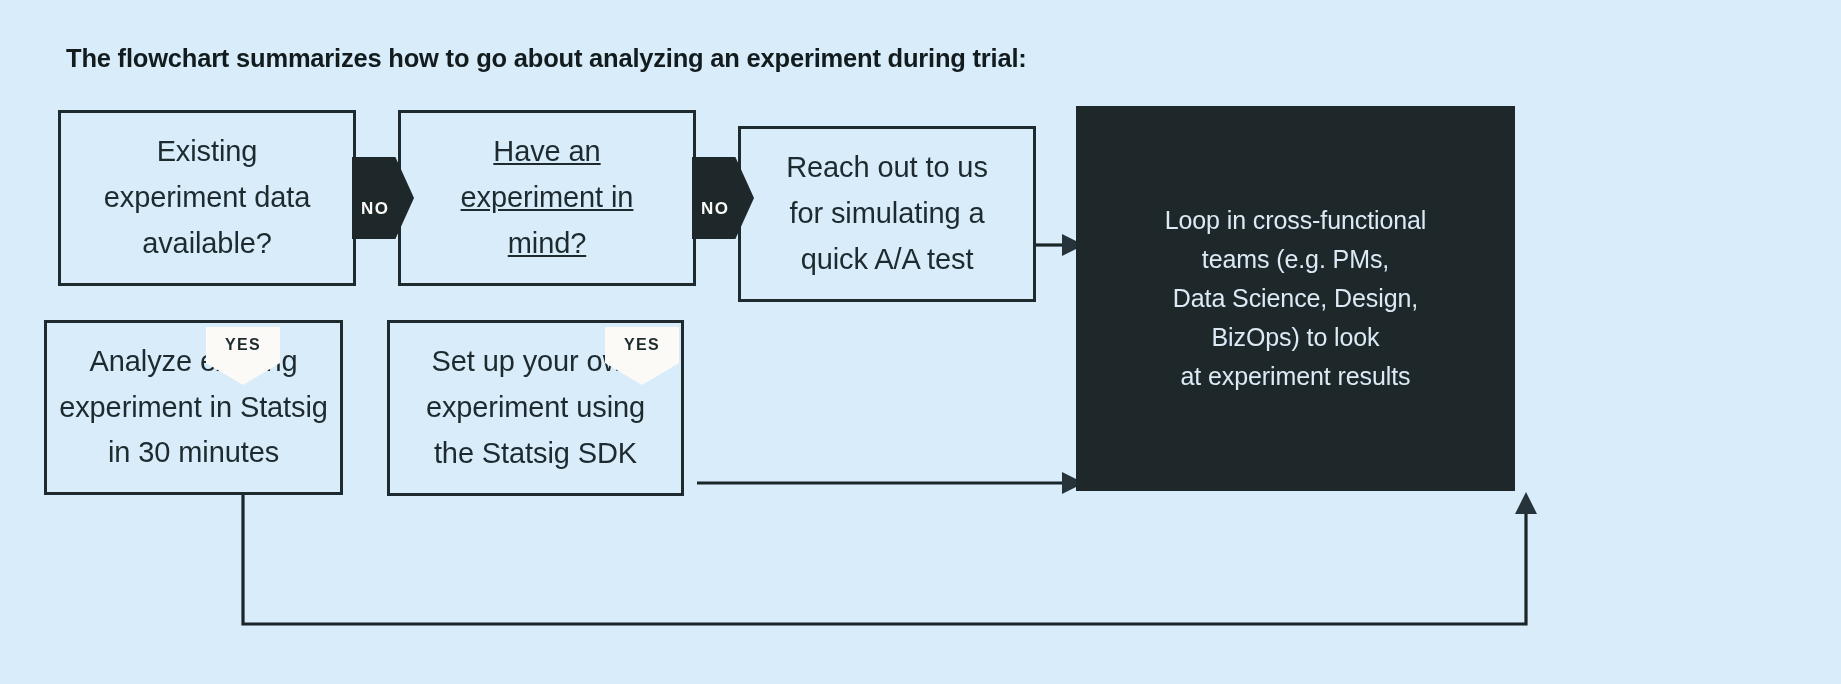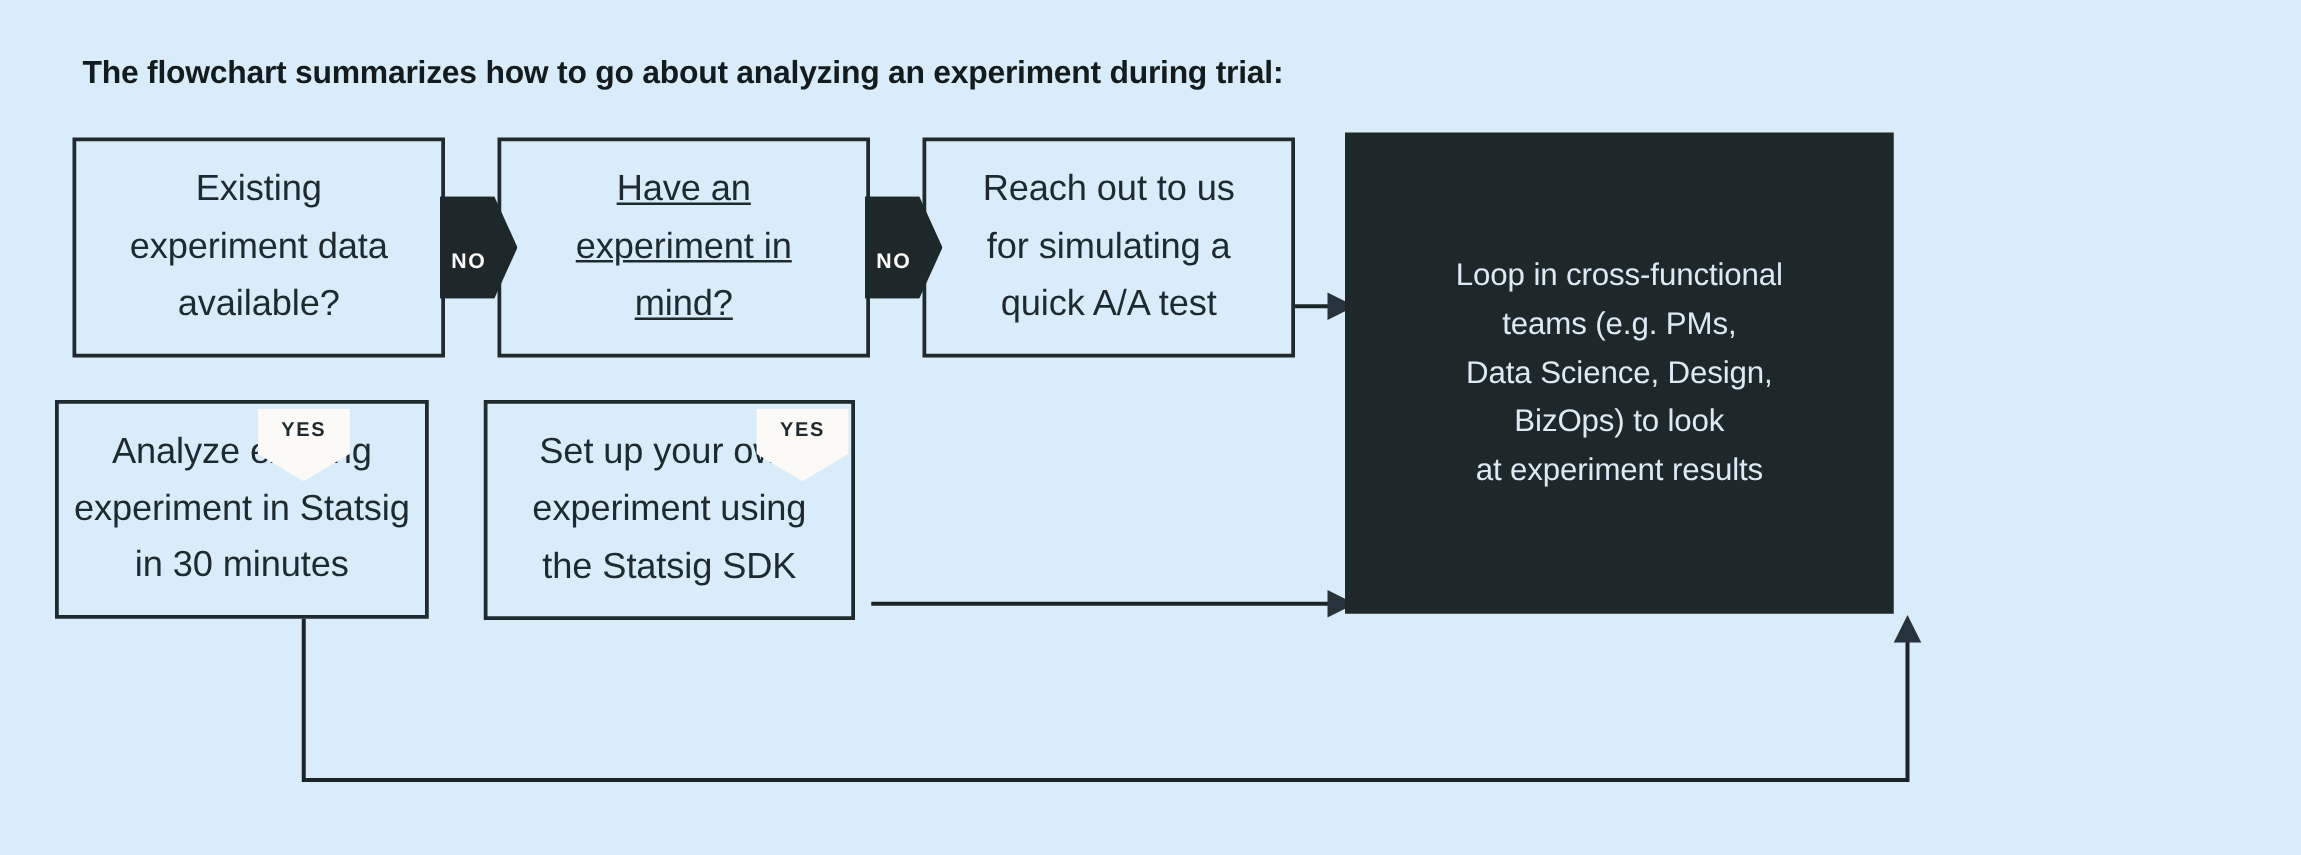--- a/index.html
+++ b/index.html
@@ -58,21 +58,21 @@
   }
   .node.dark .node-text {
     color: #dceaf5;
     font-size: 25px;
     line-height: 1.56;
   }
 
   
   #node-existing-data   { left: 58px;   top: 110px; width: 298px; height: 176px; }
   #node-have-experiment { left: 398px;  top: 110px; width: 298px; height: 176px; text-decoration: underline; }
-  #node-reach-out       { left: 738px;  top: 110px; width: 298px; height: 176px; }
+  #node-reach-out       { left: 738px;  top: 126px; width: 298px; height: 176px; }
   #node-loop-in-teams   { left: 1076px; top: 106px; width: 439px; height: 385px; }
   #node-analyze         { left: 44px;   top: 320px; width: 299px; height: 175px; }
   #node-setup           { left: 387px;  top: 320px; width: 297px; height: 176px; }
 
   
   .badge-no {
     position: absolute;
     width: 62px;
     height: 82px;
     background: #1e282b;

